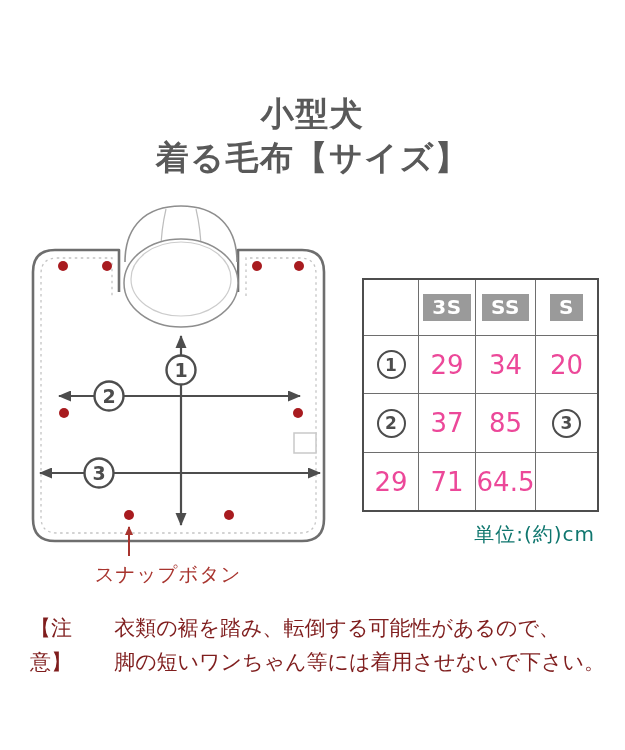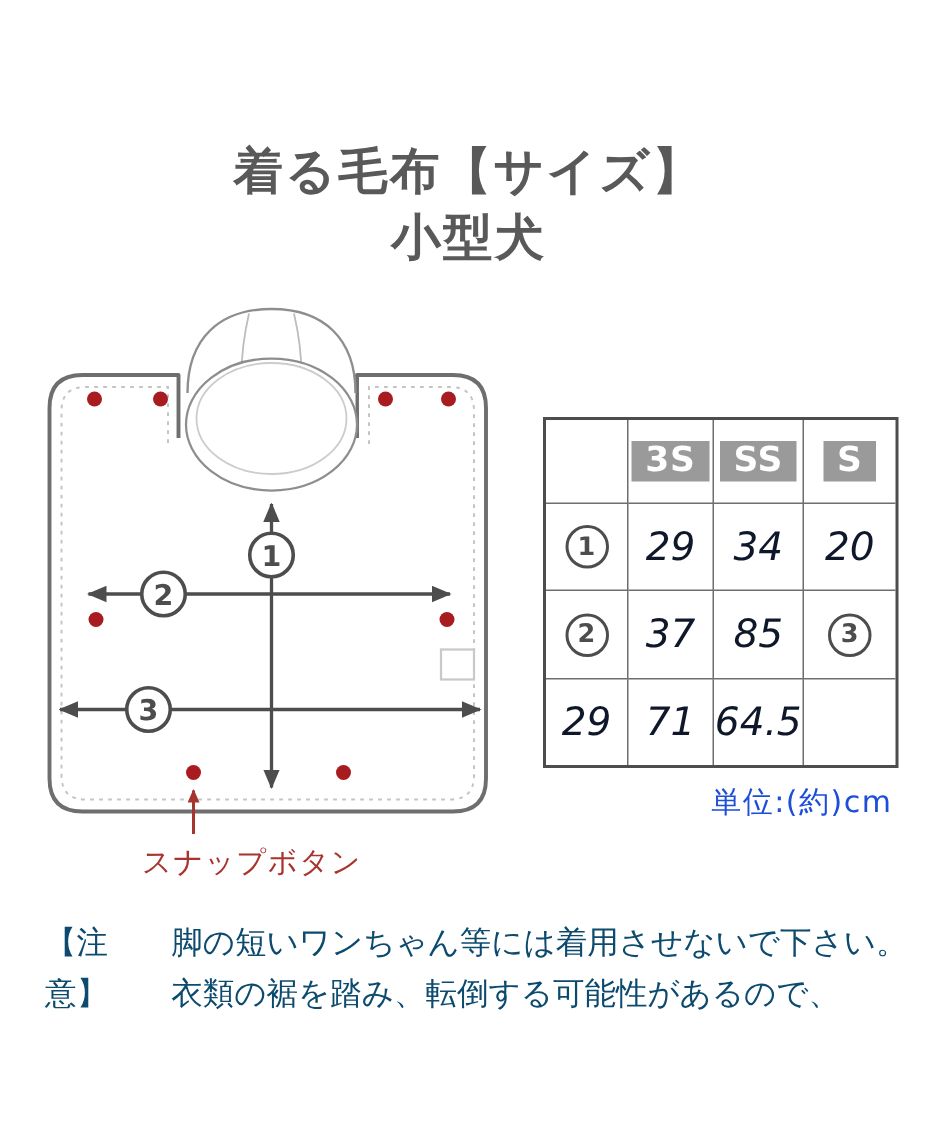--- a/index.html
+++ b/index.html
@@ -33,50 +33,50 @@
   }
   .size-table .cell {
     display:flex; align-items:center; justify-content:center;
     border-right:1.2px solid #6e6e6e; border-bottom:1.2px solid #6e6e6e;
     box-sizing:border-box;
   }
   .size-table .cell:nth-child(4n) { border-right:none; }
   .size-table .cell:nth-child(n+13) { border-bottom:none; }
   .badge {
     background:#9a9a9a; color:#ffffff; font-weight:bold;
-    font-size:23px; line-height:25px; padding:1px 9px; letter-spacing:0.5px;
+    font-size:20px; line-height:25px; padding:1px 9px; letter-spacing:0.5px;
   }
   .circle-num {
     width:29px; height:29px; border:2.3px solid #4d4d4d; border-radius:50%;
     display:flex; align-items:center; justify-content:center;
     font-weight:bold; font-size:17px; color:#4d4d4d; box-sizing:border-box;
   }
-  .val { font-size:26px; color:#0f172a; white-space:nowrap;font-style:italic; }
+  .val { font-size:26px; color:#ec4899; white-space:nowrap; }
 
   .unit {
     position:absolute; top:521px; right:30px;
-    font-size:20px; color:#1d4ed8; letter-spacing:1px;
+    font-size:20px; color:#0f766e; letter-spacing:1px;
   }
 
   
   .note {
     position:absolute; left:30px; top:611px; width:575px;
     display:flex; gap:13px;
-    font-size:21px; line-height:34px; color:#0c4a6e;
+    font-size:21px; line-height:34px; color:#7f1d1d;
   }
   .note .lines { white-space:nowrap; }
 </style>
 </head>
 <body>
 
 <div class="page">
 
   <div class="title">
+    <div>小型犬</div>
     <div>着る毛布【サイズ】</div>
-    <div>小型犬</div>
   </div>
 
   <svg class="diagram" width="340" height="405" viewBox="15 195 340 405">
     <defs>
       <marker id="ahe" markerWidth="15" markerHeight="13" refX="12" refY="5.5" orient="auto" markerUnits="userSpaceOnUse">
         <path d="M0,0 L13,5.5 L0,11 Z" fill="#4d4d4d"></path>
       </marker>
       <marker id="ahs" markerWidth="15" markerHeight="13" refX="1" refY="5.5" orient="auto" markerUnits="userSpaceOnUse">
         <path d="M13,0 L0,5.5 L13,11 Z" fill="#4d4d4d"></path>
       </marker>
@@ -174,18 +174,18 @@
     <div class="cell">
       <span class="val">64.5</span>
     </div>
   </div>
 
   <div class="unit">単位:(約)cm</div>
 
   <div class="note">
     <div>【注意】</div>
     <div class="lines">
+      <div>衣類の裾を踏み、転倒する可能性があるので、</div>
       <div>脚の短いワンちゃん等には着用させないで下さい。</div>
-      <div>衣類の裾を踏み、転倒する可能性があるので、</div>
     </div>
   </div>
 
 </div>
 
 </body></html>

